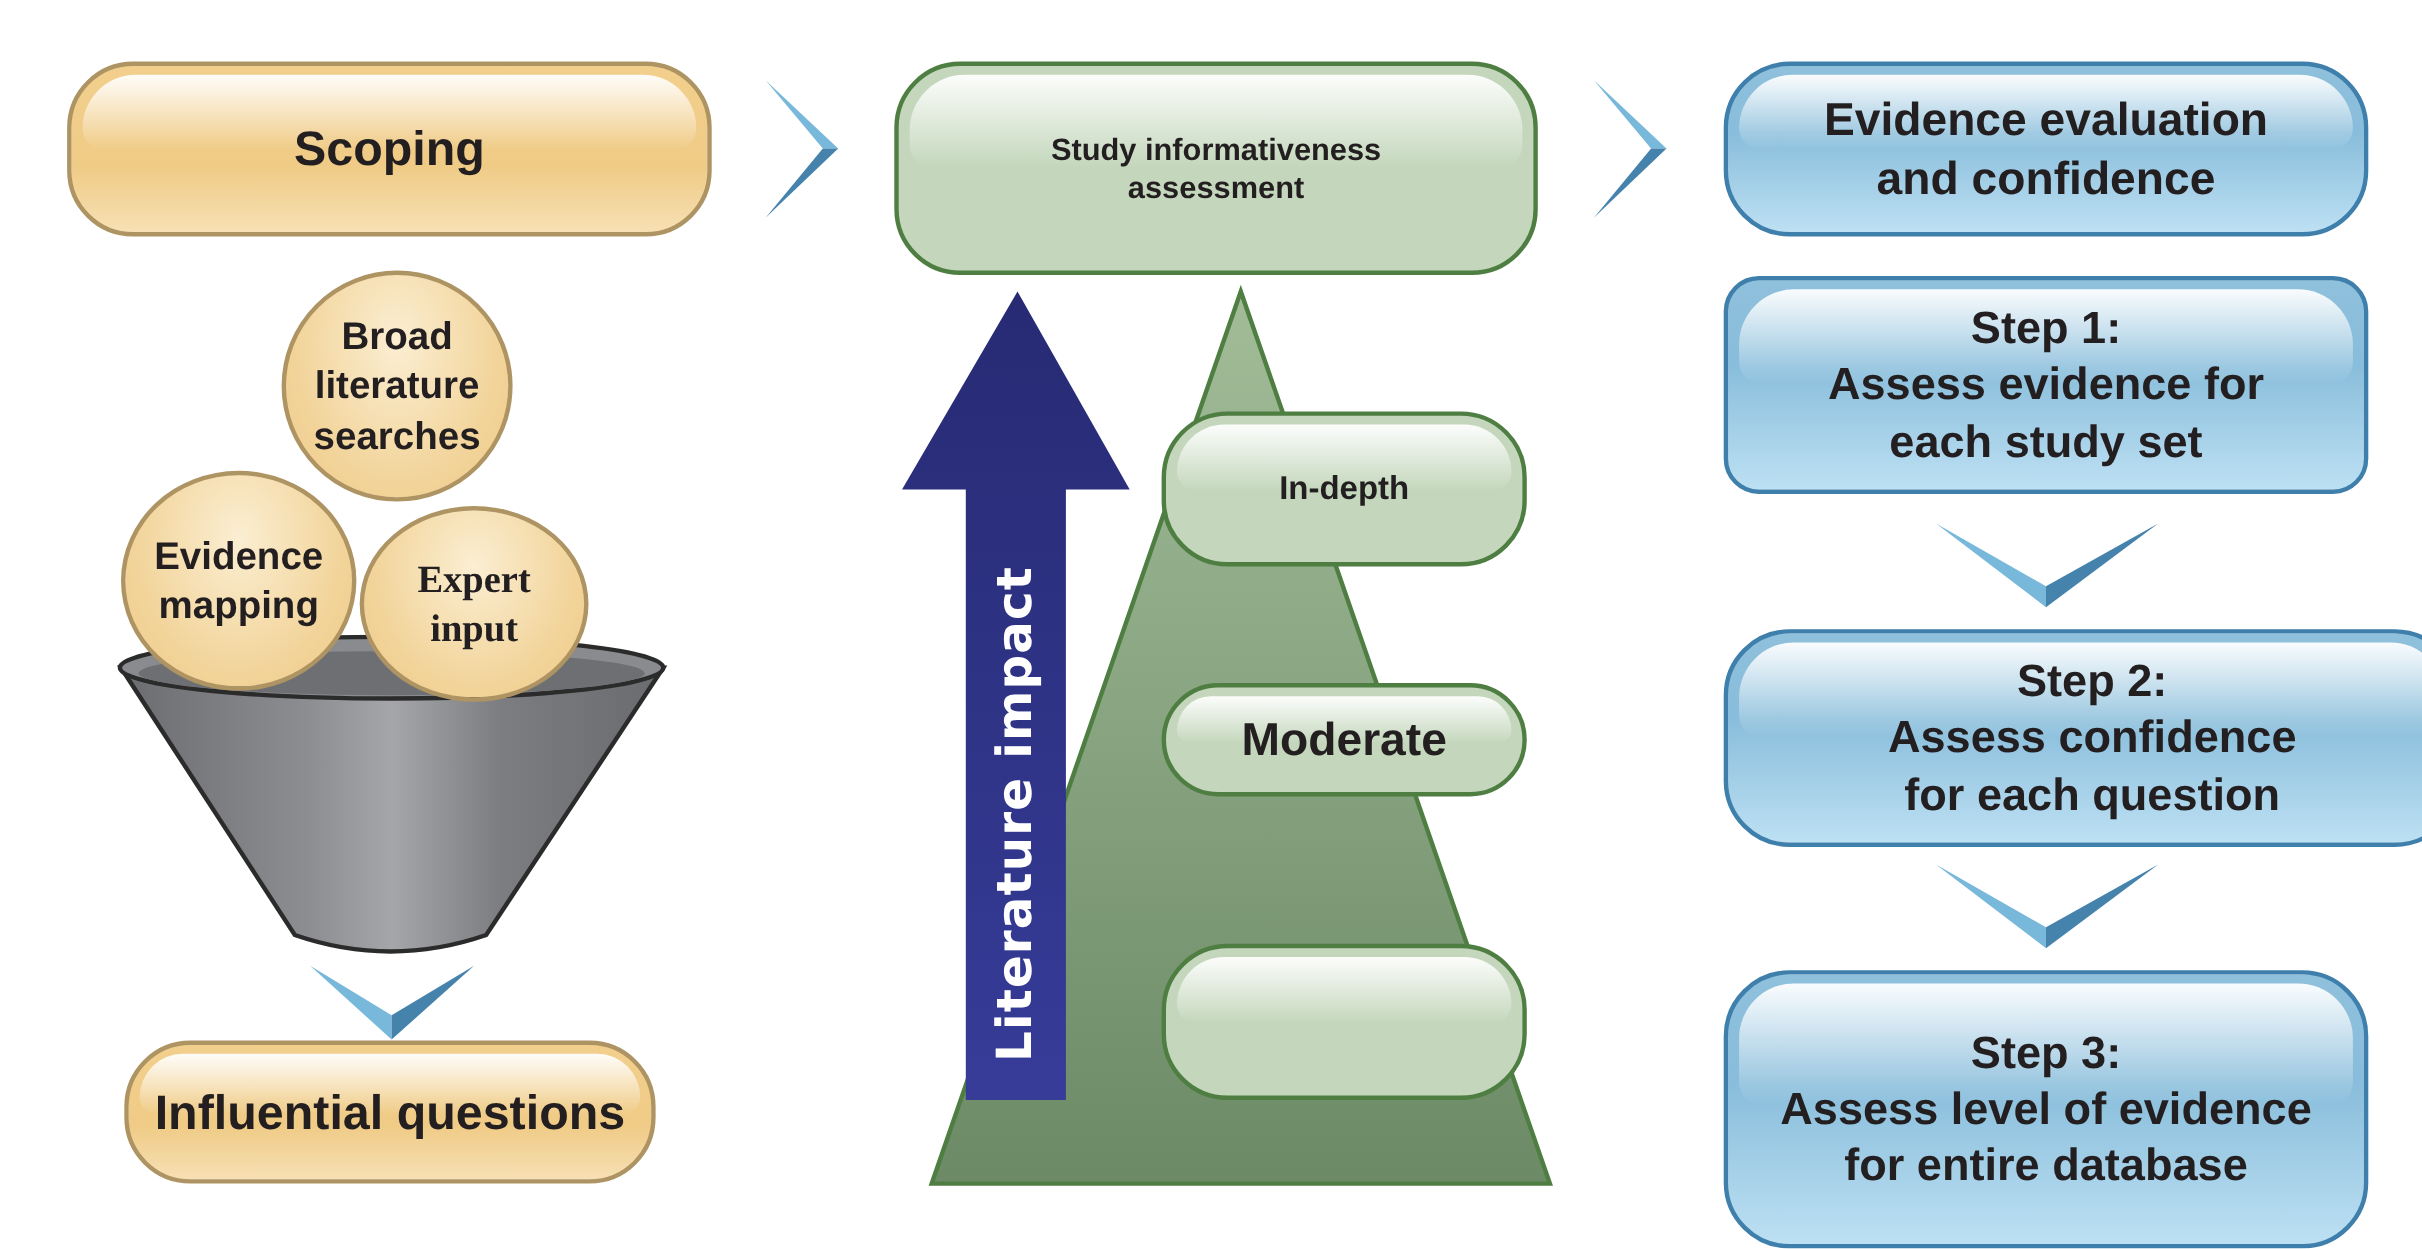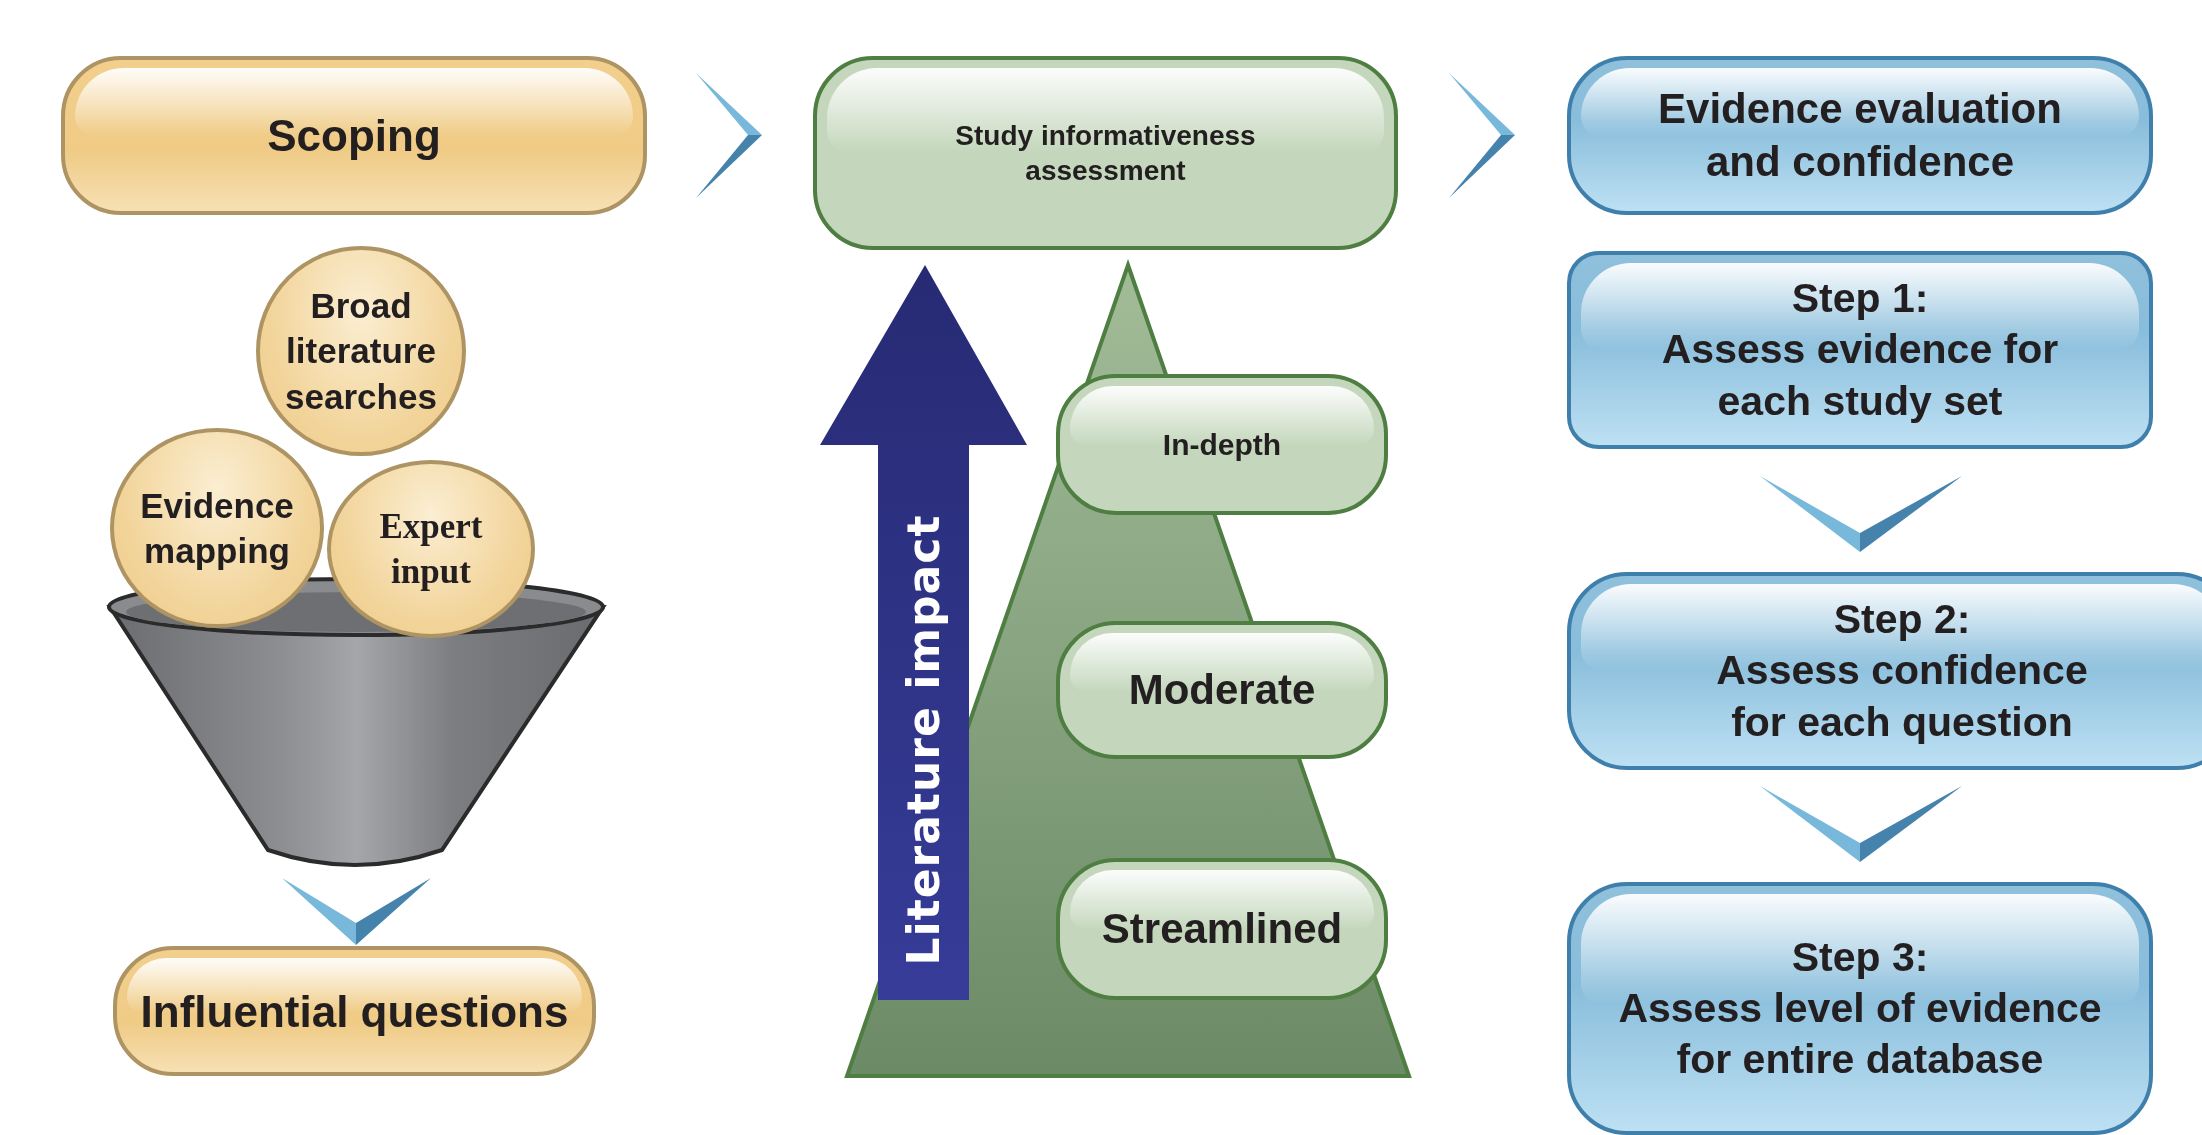--- a/index.html
+++ b/index.html
@@ -129,27 +129,26 @@
 
 <div class="pill orange" style="left:113px; top:946px; width:483px; height:130px; font-size:44px;">
   <div class="gloss"></div>
   <span class="txt">Influential questions</span>
 </div>
 
 <div class="pill green" style="left:1056px; top:374px; width:332px; height:141px; font-size:30px;">
   <div class="gloss"></div>
   <span class="txt">In-depth</span>
 </div>
-<div class="pill green" style="left:1056px; top:621px; width:332px; height:138px; font-size:42px;">
+<div class="pill green" style="left:1056px; top:621px; width:332px; height:103px; font-size:42px;">
   <div class="gloss"></div>
   <span class="txt">Moderate</span>
 </div>
 <div class="pill green" style="left:1056px; top:858px; width:332px; height:142px; font-size:42px;">
   <div class="gloss"></div>
-  <span class="txt">Streamlined</span>
 </div>
 
 <div class="pill blue" style="left:1567px; top:251px; width:586px; height:198px; font-size:41px;border-radius:32px;">
   <div class="gloss"></div>
   <span class="txt">Step 1:
 Assess evidence for
 each study set</span>
 </div>
 <div class="pill blue" style="left:1567px; top:572px; width:670px; height:198px; font-size:41px;">
   <div class="gloss"></div>

